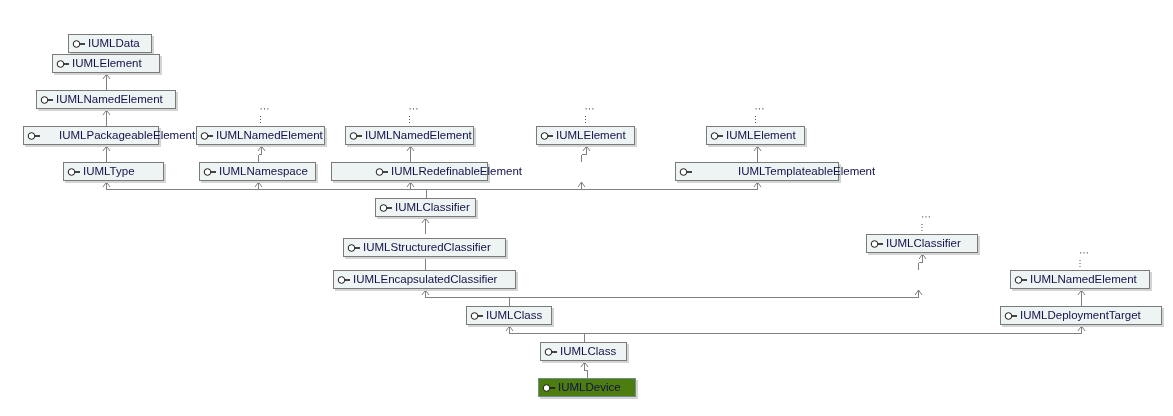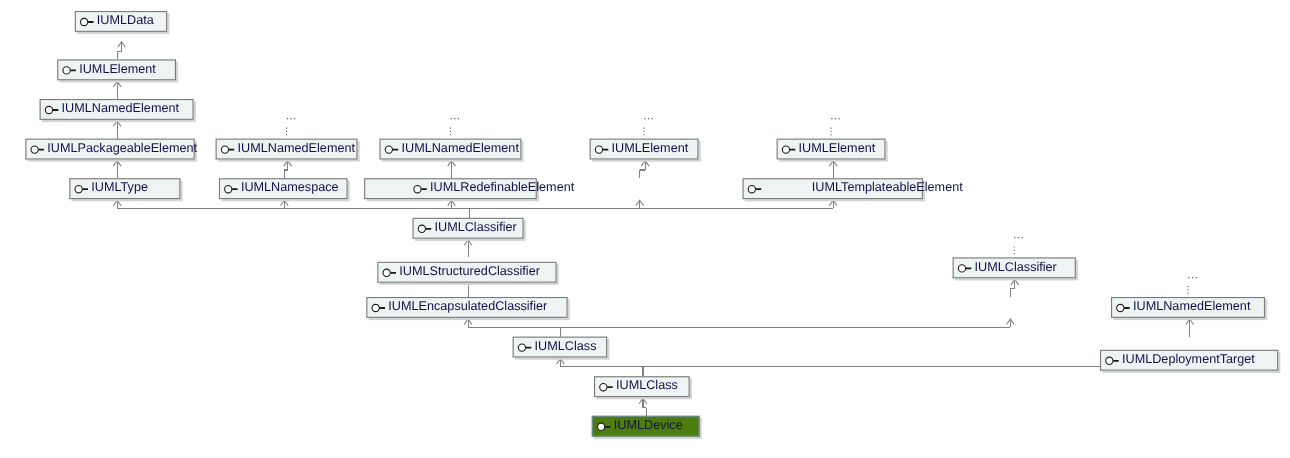--- a/index.html
+++ b/index.html
@@ -112,42 +112,42 @@
       <polyline points="506,331 509.5,326 513,331" fill="none" stroke="#808080" stroke-width="1"></polyline>
       <line x1="1081.5" y1="333.5" x2="1081.5" y2="326" stroke="#808080" stroke-width="1" shape-rendering="crispEdges"></line>
       <polyline points="1078,331 1081.5,326 1085,331" fill="none" stroke="#808080" stroke-width="1"></polyline>
       <line x1="509.5" y1="333.5" x2="1081.5" y2="333.5" stroke="#808080" stroke-width="1" shape-rendering="crispEdges"></line>
       <line x1="584.5" y1="333.5" x2="584.5" y2="342" stroke="#808080" stroke-width="1" shape-rendering="crispEdges"></line>
       <line x1="587.5" y1="378" x2="587.5" y2="370.5" stroke="#808080" stroke-width="1" shape-rendering="crispEdges"></line>
       <line x1="587.5" y1="370.5" x2="584.5" y2="370.5" stroke="#808080" stroke-width="1" shape-rendering="crispEdges"></line>
       <line x1="584.5" y1="370.5" x2="584.5" y2="362" stroke="#808080" stroke-width="1" shape-rendering="crispEdges"></line>
       <polyline points="581,367 584.5,362 588,367" fill="none" stroke="#808080" stroke-width="1"></polyline>
     </svg>
-<div class="node" style="left: 68px; top: 10px; width: 84px;">
+<div class="node" style="left: 68px; top: 34px; width: 84px;">
       <svg viewBox="0 0 14 12" class="iface-icon">
         <circle cx="4.5" cy="6" r="3.3" fill="#ffffff" stroke="#1a1a1a" stroke-width="1"></circle>
         <line x1="8" y1="6" x2="13" y2="6" stroke="#1a1a1a" stroke-width="1.6"></line>
       </svg>
       <span class="label">IUMLData</span>
     </div>
     <div class="node" style="left: 52px; top: 54px; width: 108px;">
       <svg viewBox="0 0 14 12" class="iface-icon">
         <circle cx="4.5" cy="6" r="3.3" fill="#ffffff" stroke="#1a1a1a" stroke-width="1"></circle>
         <line x1="8" y1="6" x2="13" y2="6" stroke="#1a1a1a" stroke-width="1.6"></line>
       </svg>
       <span class="label">IUMLElement</span>
     </div>
     <div class="node" style="left: 36px; top: 90px; width: 140px;">
       <svg viewBox="0 0 14 12" class="iface-icon">
         <circle cx="4.5" cy="6" r="3.3" fill="#ffffff" stroke="#1a1a1a" stroke-width="1"></circle>
         <line x1="8" y1="6" x2="13" y2="6" stroke="#1a1a1a" stroke-width="1.6"></line>
       </svg>
       <span class="label">IUMLNamedElement</span>
     </div>
-    <div class="node" style="left: 23px; top: 126px; width: 154px;">
+    <div class="node" style="left: 23px; top: 126px; width: 136px; gap: 16px;">
       <svg viewBox="0 0 14 12" class="iface-icon">
         <circle cx="4.5" cy="6" r="3.3" fill="#ffffff" stroke="#1a1a1a" stroke-width="1"></circle>
         <line x1="8" y1="6" x2="13" y2="6" stroke="#1a1a1a" stroke-width="1.6"></line>
       </svg>
       <span class="label">IUMLPackageableElement</span>
     </div>
     <div class="node" style="left: 196px; top: 126px; width: 129px;">
       <svg viewBox="0 0 14 12" class="iface-icon">
         <circle cx="4.5" cy="6" r="3.3" fill="#ffffff" stroke="#1a1a1a" stroke-width="1"></circle>
         <line x1="8" y1="6" x2="13" y2="6" stroke="#1a1a1a" stroke-width="1.6"></line>
@@ -244,21 +244,21 @@
       <span class="label">IUMLNamedElement</span>
     </div>
     <div class="ellipsis" style="left: 1079px; top: 250px;">⋯</div>
     <div class="node" style="left: 466px; top: 306px; width: 86px;">
       <svg viewBox="0 0 14 12" class="iface-icon">
         <circle cx="4.5" cy="6" r="3.3" fill="#ffffff" stroke="#1a1a1a" stroke-width="1"></circle>
         <line x1="8" y1="6" x2="13" y2="6" stroke="#1a1a1a" stroke-width="1.6"></line>
       </svg>
       <span class="label">IUMLClass</span>
     </div>
-    <div class="node" style="left: 1000px; top: 306px; width: 162px; margin-top: 12px;">
+    <div class="node" style="left: 1000px; top: 306px; width: 162px;">
       <svg viewBox="0 0 14 12" class="iface-icon">
         <circle cx="4.5" cy="6" r="3.3" fill="#ffffff" stroke="#1a1a1a" stroke-width="1"></circle>
         <line x1="8" y1="6" x2="13" y2="6" stroke="#1a1a1a" stroke-width="1.6"></line>
       </svg>
       <span class="label">IUMLDeploymentTarget</span>
     </div>
     <div class="node" style="left: 540px; top: 342px; width: 87px;">
       <svg viewBox="0 0 14 12" class="iface-icon">
         <circle cx="4.5" cy="6" r="3.3" fill="#ffffff" stroke="#1a1a1a" stroke-width="1"></circle>
         <line x1="8" y1="6" x2="13" y2="6" stroke="#1a1a1a" stroke-width="1.6"></line>

